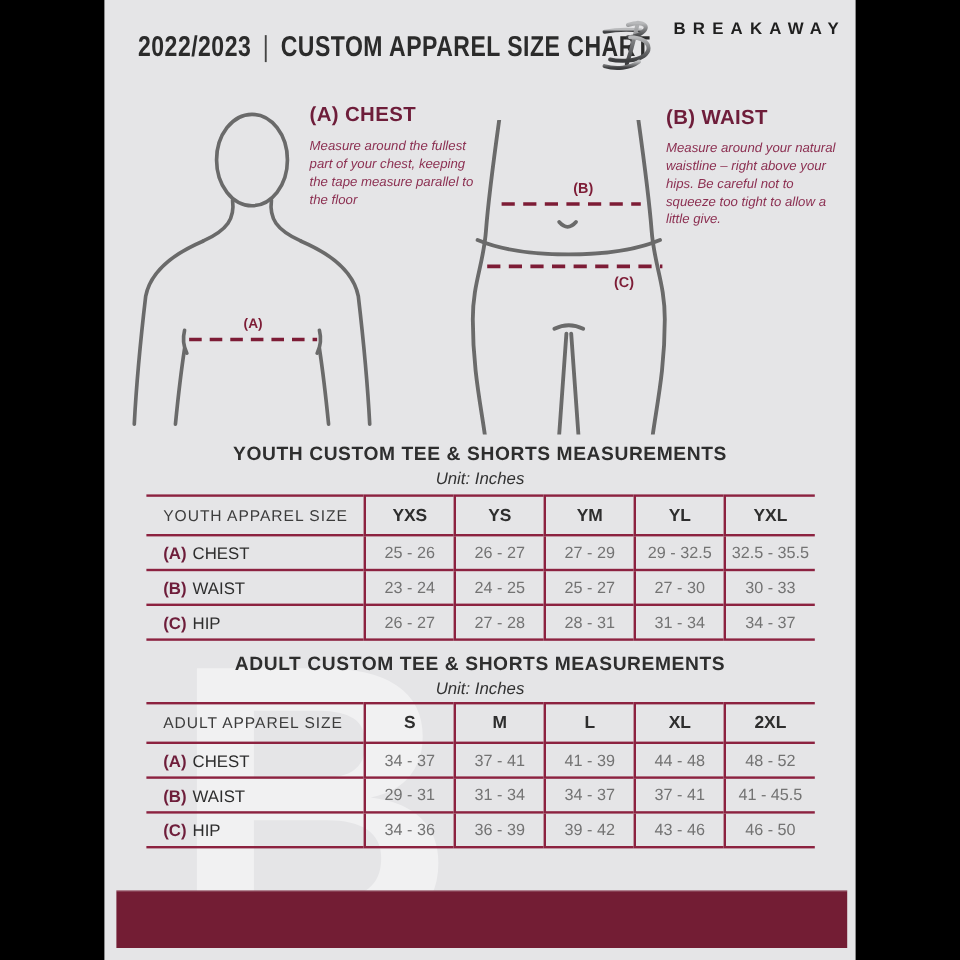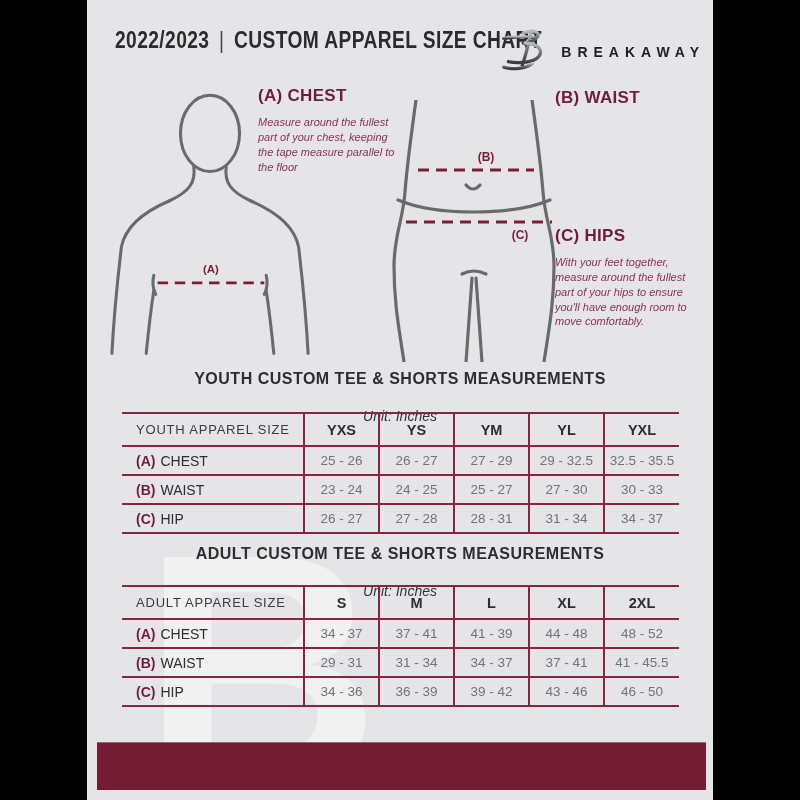--- a/index.html
+++ b/index.html
@@ -18,21 +18,21 @@
   .page{position:absolute;left:87px;top:0;width:626px;height:800px;background:var(--pagebg);overflow:hidden;}
 
   
   .watermark{position:absolute;left:55px;top:505px;font-size:330px;font-weight:bold;
     color:rgba(255,255,255,0.45);line-height:1;z-index:0;user-select:none;}
 
   
   .doc-header{position:absolute;top:26px;left:28px;white-space:nowrap;transform:scaleX(0.8);
     transform-origin:left center;font-weight:bold;font-size:24px;color:#2b2b2b;letter-spacing:0.5px;z-index:2;}
   .doc-header .sep{font-weight:normal;padding:0 12px;color:#444;}
-  .brand{position:absolute;top:27px;right:8px;display:flex;align-items:center;z-index:2;}
+  .brand{position:absolute;top:15px;right:8px;display:flex;z-index:2;}
   .brand-name{font-weight:bold;font-size:14px;letter-spacing:6px;color:#1f1f1f;margin-left:10px;}
 
   
   .fig{position:absolute;z-index:1;}
   .fig-left{left:23px;top:82px;}
   .fig-right{left:303px;top:100px;}
   .fig path,.fig ellipse{fill:none;stroke:var(--figure);stroke-width:3.2;stroke-linecap:round;}
   .fig .dash{stroke:var(--dash);stroke-width:3;stroke-dasharray:11 7;stroke-linecap:butt;}
   .fig text{font-family:"Liberation Sans",sans-serif;font-size:12px;font-weight:bold;fill:var(--dash);}
 
@@ -40,21 +40,21 @@
   .instr{position:absolute;z-index:2;}
   .instr h3{font-size:17px;font-weight:bold;color:var(--heading);letter-spacing:0.3px;margin-bottom:9px;}
   .instr p{font-size:11px;font-style:italic;color:var(--bodytext);line-height:1.35;}
   .instr-a{left:171px;top:86px;width:140px;}
   .instr-b{left:468px;top:88px;width:150px;}
   .instr-c{left:468px;top:226px;width:152px;}
 
   
   .section-title{position:absolute;left:0;width:626px;text-align:center;z-index:2;}
   .section-title .t{font-size:16px;font-weight:bold;color:var(--dark);letter-spacing:0.5px;}
-  .section-title .u{font-size:14px;font-style:italic;color:#333;margin-top:20px;}
+  .section-title .u{font-size:14px;font-style:italic;color:#333;margin-top:2px;}
   .st-youth{top:370px;}
   .st-adult{top:545px;text-align:center;}
 
   
   .table-wrap{position:absolute;left:35px;z-index:2;}
   .tw-youth{top:412px;}
   .tw-adult{top:585px;}
   table.size-table{border-collapse:collapse;table-layout:fixed;width:557px;}
   table.size-table col.c-label{width:182px;}
   table.size-table col.c-size{width:75px;}
@@ -135,24 +135,21 @@
       <text x="96" y="61" text-anchor="middle">(B)</text>
       <text x="130" y="139" text-anchor="middle">(C)</text>
     </svg>
 
     <div class="instr instr-a">
       <h3>(A) CHEST</h3>
       <p>Measure around the fullest part of your chest, keeping the tape measure parallel to the floor</p>
     </div>
     <div class="instr instr-b">
       <h3>(B) WAIST</h3>
-    </div>
-    <div class="instr instr-c">
-      <h3>(C) HIPS</h3>
-      <p>With your feet together, measure around the fullest part of your hips to ensure you'll have enough room to move comfortably.</p>
+      <p>Measure around your natural waistline – right above your hips. Be careful not to squeeze too tight to allow a little give.</p>
     </div>
 
     <div class="section-title st-youth">
       <div class="t">YOUTH CUSTOM TEE &amp; SHORTS MEASUREMENTS</div>
       <div class="u">Unit: Inches</div>
     </div>
     <div class="table-wrap tw-youth">
       <table class="size-table">
         <colgroup>
             <col class="c-label">

